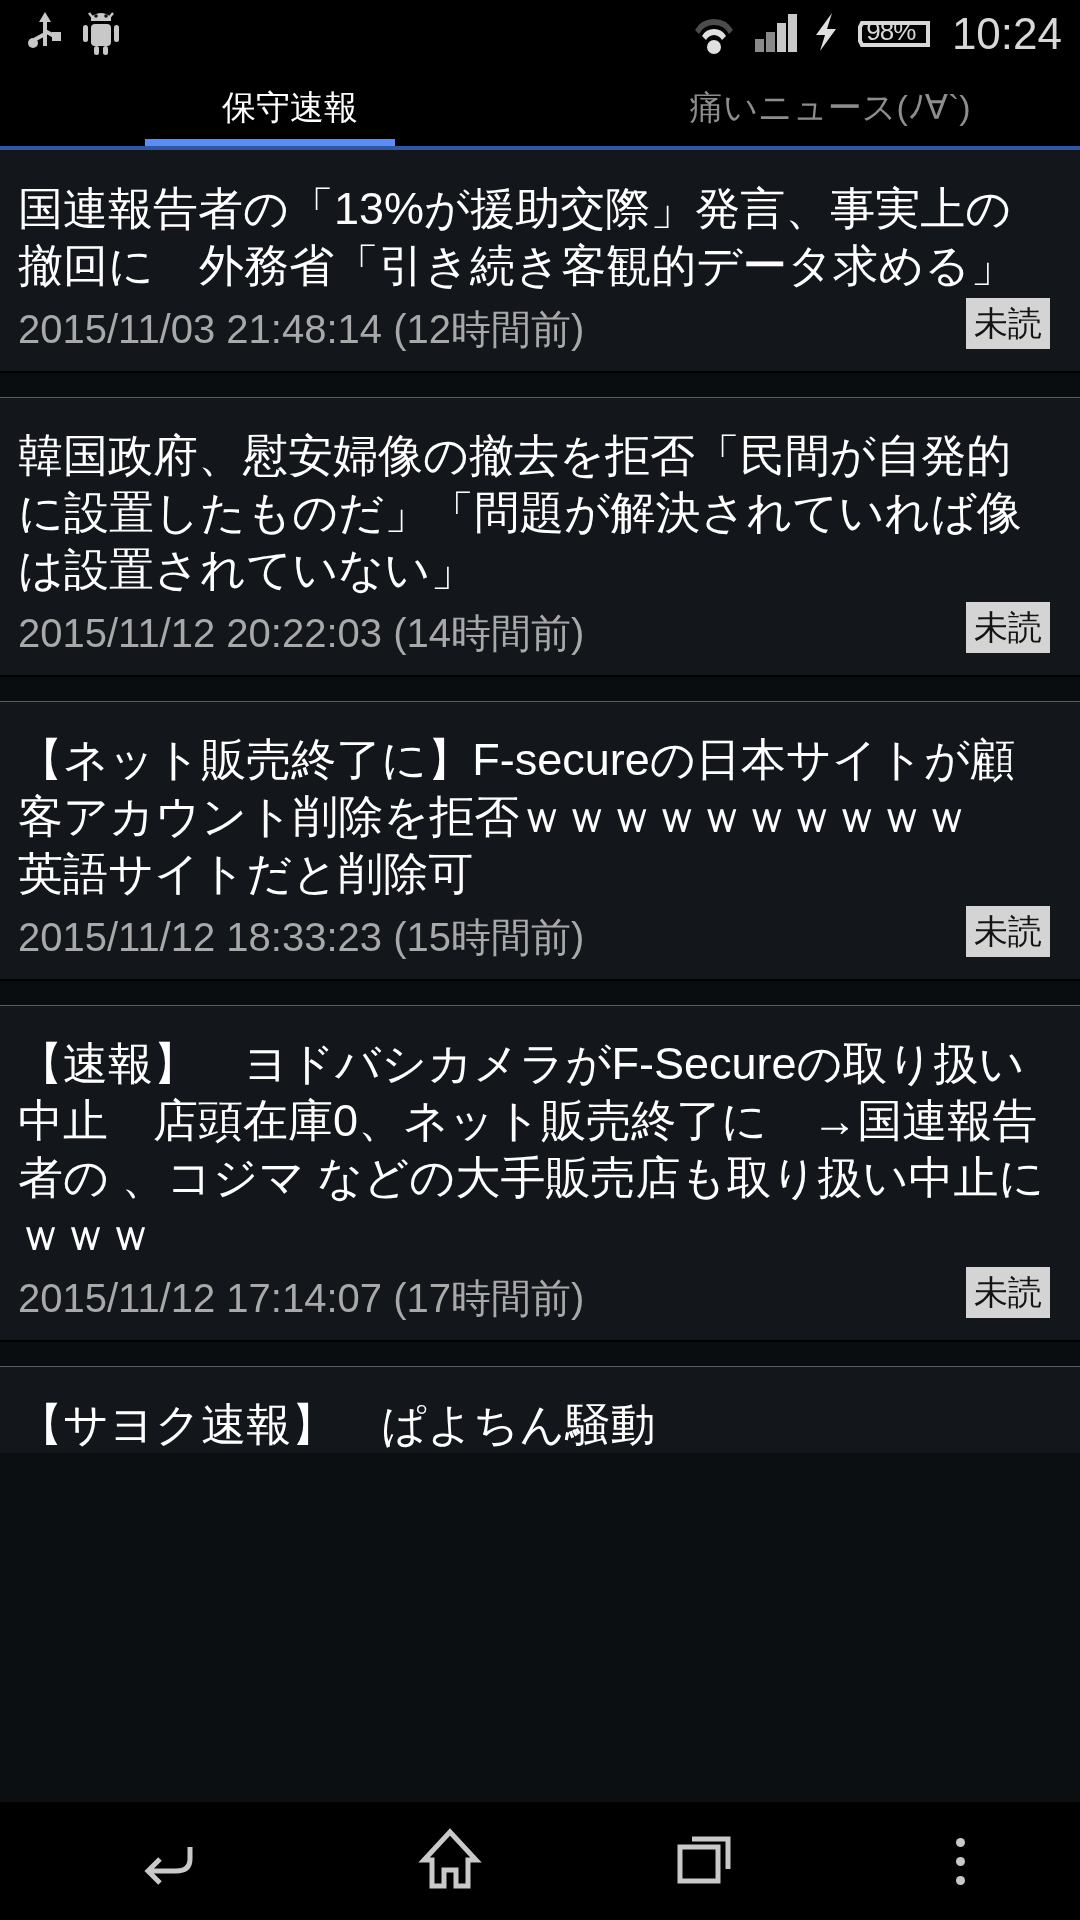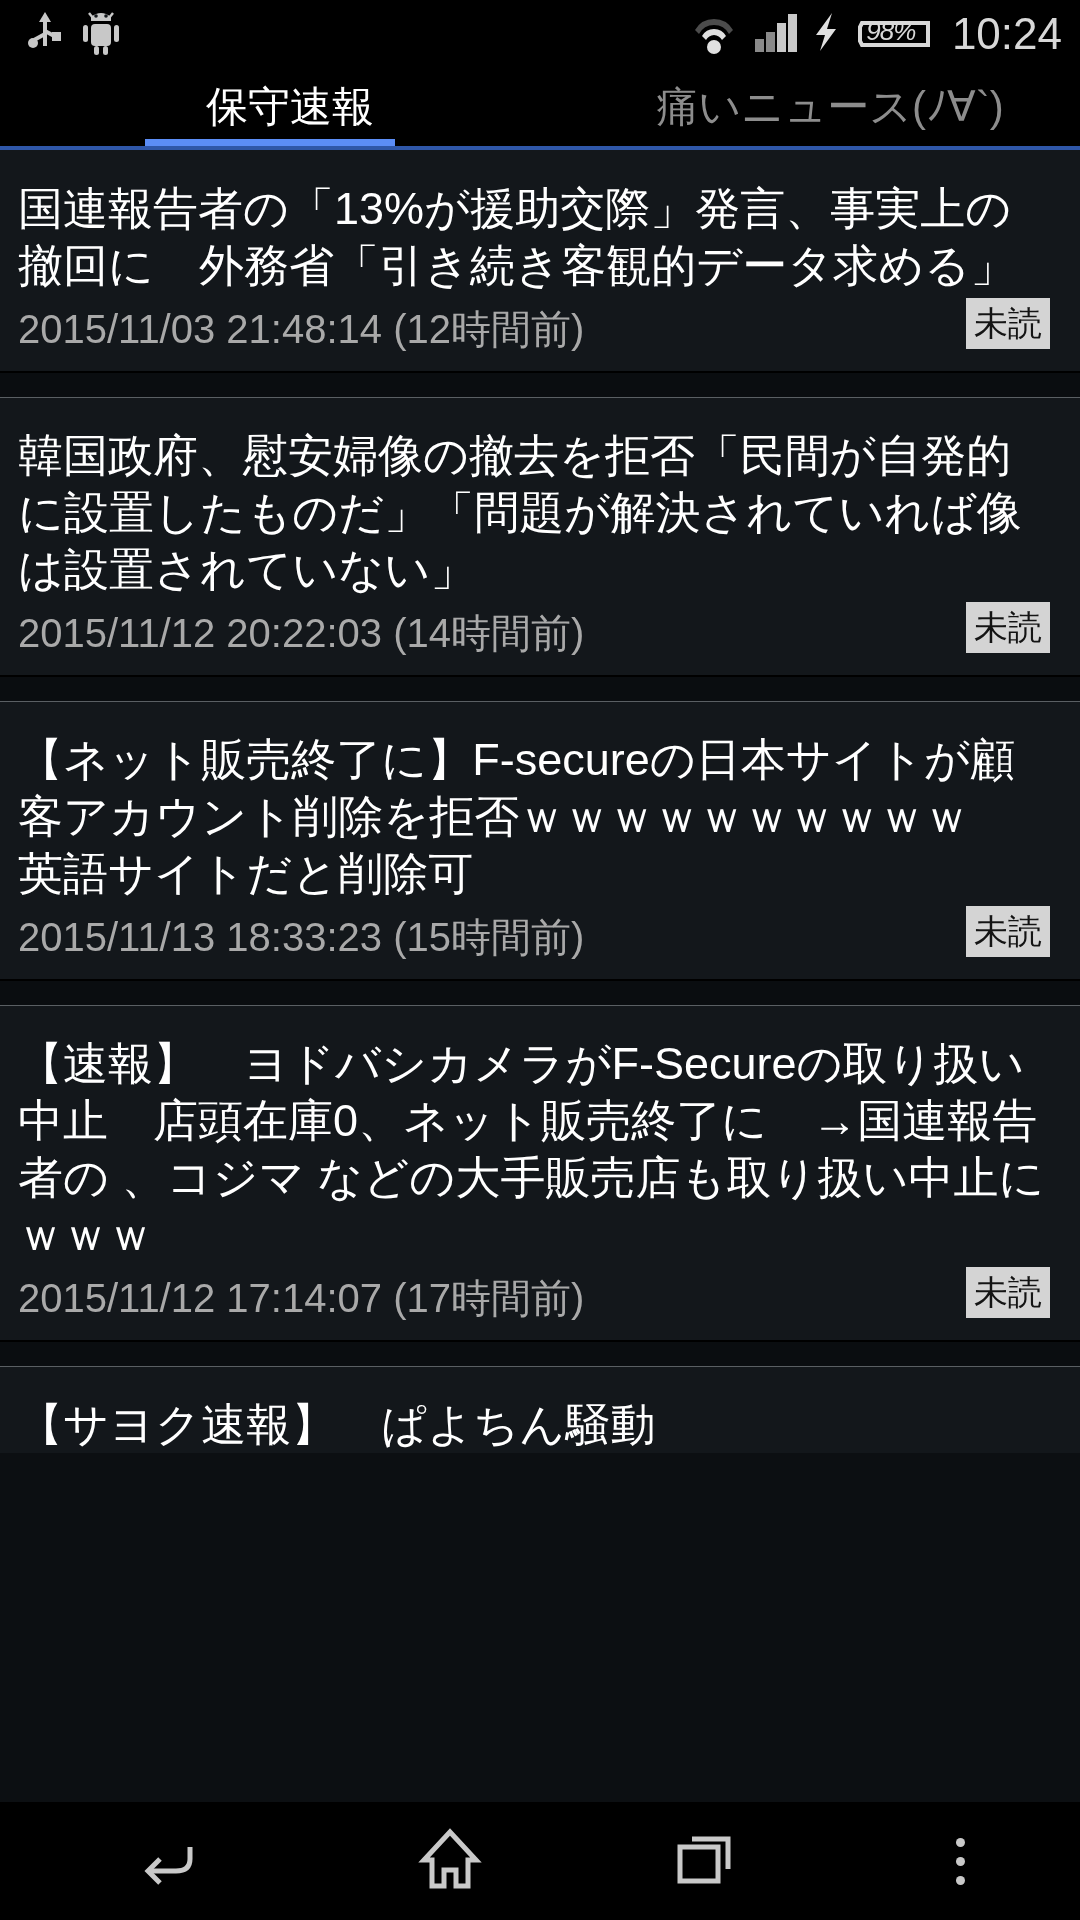--- a/index.html
+++ b/index.html
@@ -20,42 +20,42 @@
   .sb-left{ display:flex; align-items:center; gap:20px; padding-left:28px; }
   .sb-right{
     position:absolute; right:18px; top:0; height:68px;
     display:flex; align-items:center; gap:14px;
   }
   .usb-ico, .droid-ico { display:block; }
   .sb-clock{
     color:#d8d8d8; font-size:44px; letter-spacing:0px;
     line-height:68px; font-weight:400;
   }
-  .batt-wrap{ position:relative; display:flex; align-items:center;font-style:italic; }
+  .batt-wrap{ position:relative; display:flex; align-items:center; }
   .batt-pct{
     position:absolute; left:0; top:0; width:74px; height:40px;
     display:flex; align-items:center; justify-content:center;
     font-size:26px; color:#d8d8d8; letter-spacing:-1px;
   }
 
   
   #tabbar{
     position:relative;
     height:78px; width:1080px;
     background:#000;
     display:flex;
   }
   .tab{
     flex:1 1 0;
     display:flex; align-items:center; justify-content:center;
     position:relative;
     height:78px;
   }
   .tab-label{
-    font-size:42px; line-height:38px;
+    font-size:34px; line-height:38px;
     white-space:nowrap;
     margin-left:40px;
   }
   .tab.active .tab-label{ color:#ffffff; }
   .tab.inactive .tab-label{ color:#8d8d8d; }
   .tab-underline{
     position:absolute; left:50%; transform:translateX(-50%);
     bottom:0; width:250px; height:7px; background:#5b8df6;
   }
   #tab-divider{
@@ -223,21 +223,21 @@
       <span class="item-date">2015/11/12 20:22:03 (14時間前)</span>
       <span class="badge">未読</span>
     </div>
   </div>
   <div class="gap"></div>
 
   <div class="item">
     <span class="item-sep"></span>
     <div class="item-title">【ネット販売終了に】F-secureの日本サイトが顧客アカウント削除を拒否ｗｗｗｗｗｗｗｗｗｗ　英語サイトだと削除可</div>
     <div class="item-meta">
-      <span class="item-date">2015/11/13 18:33:23 (15時間前)</span>
+      <span class="item-date">2015/11/12 18:33:23 (15時間前)</span>
       <span class="badge">未読</span>
     </div>
   </div>
   <div class="gap"></div>
 
   <div class="item">
     <span class="item-sep"></span>
     <div class="item-title">【速報】　ヨドバシカメラがF-Secureの取り扱い中止　店頭在庫0、ネット販売終了に　→国連報告者の 、コジマ などの大手販売店も取り扱い中止にｗｗｗ</div>
     <div class="item-meta">
       <span class="item-date">2015/11/12 17:14:07 (17時間前)</span>

